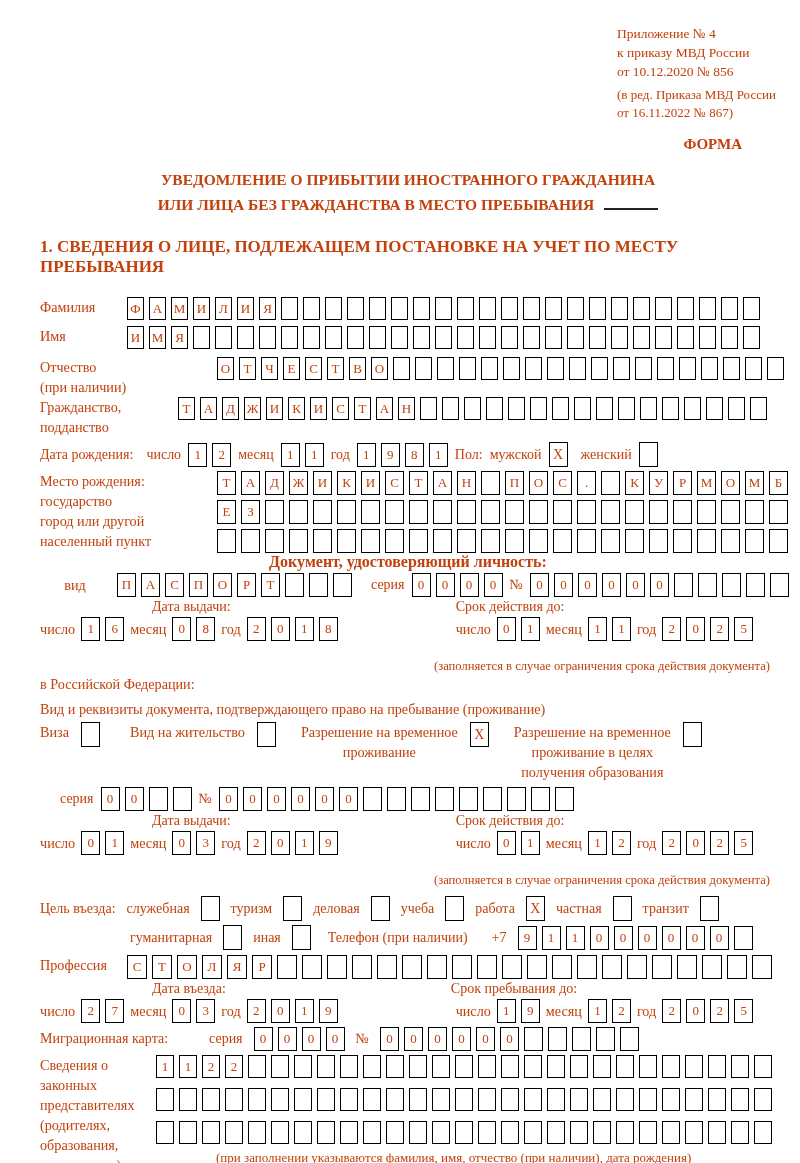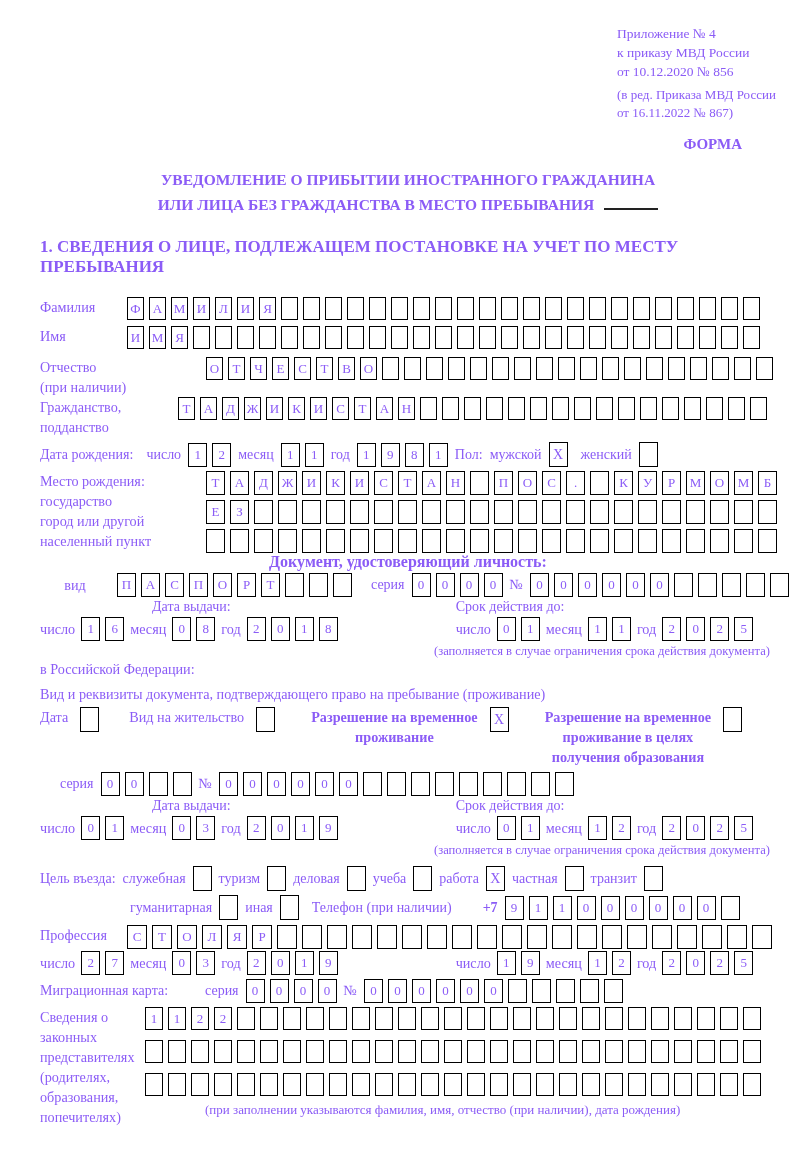--- a/index.html
+++ b/index.html
@@ -1,18 +1,18 @@
 <!DOCTYPE html>
 <html><head>
 <meta charset="utf-8">
 <style>
   * { box-sizing: border-box; }
   body { margin: 0; background: #fff; }
   .page {
-    width: 800px; height: 1163px; background: #fff; color: #8b5cf6;
+    width: 800px; height: 1163px; background: #fff; color: #c2410c;
     font-family: "Liberation Serif", serif; font-size: 14px;
     padding: 24px 24px 0 40px; overflow: hidden; position: relative;
   }
   .appendix { margin-left: 577px; font-size: 13.5px; line-height: 19px; }
   .edition { margin-top: 5px; font-size: 13px; line-height: 18px; }
   .forma { text-align: right; padding-right: 34px; font-weight: bold; font-size: 15px; margin-top: 14px; }
   .title { text-align: center; font-weight: bold; font-size: 15.5px; line-height: 25px; margin-top: 14px; }
   .blank { display: inline-block; width: 54px; border-bottom: 2px solid #222; margin-left: 10px; height: 14px; }
   .sect { text-align: left; font-weight: bold; font-size: 17px; margin-top: 20px; }
 
@@ -34,30 +34,30 @@
   .cb .cell  { width: 19px; height: 25px; font-size: 14px; }
 
   .stack  { display: flex; flex-direction: column; row-gap: 5px; }
   .stack2 { display: flex; flex-direction: column; row-gap: 10px; }
 
   .dochead { text-align: center; font-weight: bold; font-size: 16px; margin-top: 0; }
   .dhead { display: flex; font-size: 14px; margin-top: 2px; }
   .dh1 { margin-left: 112px; } .dh2 { margin-left: 225px; }
   .dline { display: flex; align-items: center; column-gap: 6px; font-size: 14.2px; margin-top: 2px; white-space: nowrap; }
   .rgap { margin-left: 112px; }
-  .note { font-size: 12.6px; text-align: right; padding-right: 6px; margin-top: 3px; }
+  .note { font-size: 12.6px; text-align: right; padding-right: 6px; margin-top: 18px; }
   .ptext { font-size: 14.2px; line-height: 20px; }
   .center2 { text-align: center; font-size: 14.2px; line-height: 20px; }
   .repnote { font-size: 13px; margin-top: 6px; margin-left: 60px; white-space: nowrap; }
 
-  .mt5 { margin-top: 5px; } .mt4 { margin-top: 4px; } .mt3 { margin-top: 3px; }
-  .mt6 { margin-top: 6px; } .mt8 { margin-top: 8px; } .mt2 { margin-top: 2px; }
+  .mt5 { margin-top: 5px; } .mt4 { margin-top: 4px; gap: 11px; } .mt3 { margin-top: 3px; }
+  .mt6 { margin-top: 6px; } .mt8 { margin-top: 8px; gap: 11px; } .mt2 { margin-top: 2px; }
   .mt20 { margin-top: 20px; }
   .ml12 { margin-left: 12px; } .ml18 { margin-left: 18px; } .ml6 { margin-left: 6px; }
-  .ml16 { margin-left: 24px; font-weight: bold; } .ml30 { margin-left: 30px; } .ml20 { margin-left: 20px; }
+  .ml16 { margin-left: 13px; } .ml30 { margin-left: 30px; } .ml20 { margin-left: 20px; }
   .indent90 { margin-left: 90px; }
 </style>
 </head>
 <body>
 
 <div class="page">
 
   <div class="appendix">
     <div>Приложение № 4</div>
     <div>к приказу МВД России</div>
@@ -417,21 +417,21 @@
           <div class="cell">5</div>
         </div>
     </div>
     <div class="note">(заполняется в случае ограничения срока действия документа)</div>
   </div>
 
   <div class="ptext">в Российской Федерации:</div>
   <div class="ptext mt5">Вид и реквизиты документа, подтверждающего право на пребывание (проживание)</div>
 
   <div class="row mt3" style="align-items:flex-start; column-gap:12px;">
-    <span class="ptext">Дата</span>
+    <span class="ptext">Виза</span>
     <div class="cellrow cb">
         <div class="cell"></div>
       </div>
     <span class="ptext ml18">Вид на жительство</span>
     <div class="cellrow cb">
         <div class="cell"></div>
       </div>
     <div class="center2 ml16">
       <div>Разрешение на временное</div>
       <div>проживание</div>
@@ -604,20 +604,24 @@
         <div class="cell"></div>
         <div class="cell"></div>
         <div class="cell"></div>
         <div class="cell"></div>
         <div class="cell"></div>
         <div class="cell"></div>
       </div>
   </div>
 
   <div>
+    <div class="dhead">
+      <span class="dh1">Дата въезда:</span>
+      <span class="dh2">Срок пребывания до:</span>
+    </div>
     <div class="dline">
       <span>число</span>
       <div class="cellrow w15">
           <div class="cell">2</div>
           <div class="cell">7</div>
         </div>
       <span>месяц</span>
       <div class="cellrow w15">
           <div class="cell">0</div>
           <div class="cell">3</div>

